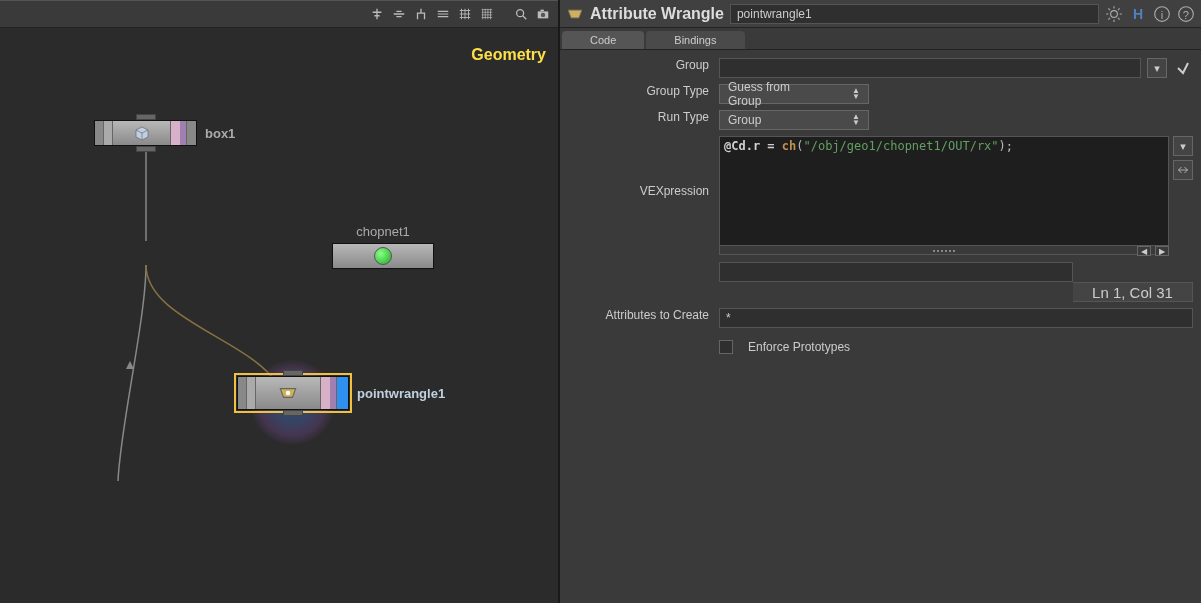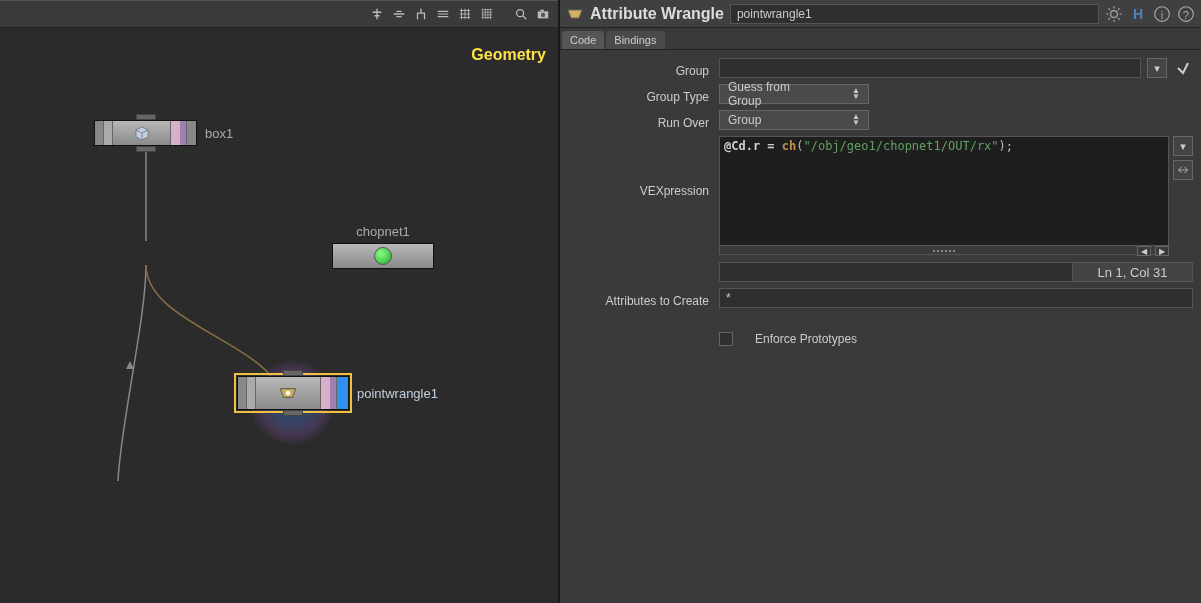--- a/index.html
+++ b/index.html
@@ -98,20 +98,21 @@
   .node-seg.blue-end { width: 12px; background: #3090f0; border-left: 1px solid #666; }
   .node-icon-box {
     width: 24px; height: 22px;
     display:flex;align-items:center;justify-content:center;
   }
   .node-label {
     margin-left: 8px;
     color: #c0d0e0;
     font-size: 13px;
     white-space: nowrap;
+    font-weight: bold;
   }
   .node-label.plain { color: #aaa; }
   .node-conn {
     position: absolute;
     width: 20px; height: 6px;
     background: #666;
     left: 50%; transform: translateX(-50%);
     border: 1px solid #444;
   }
   .node-conn.top { top: -7px; }
@@ -178,38 +179,38 @@
   .tabs {
     display: flex;
     height: 22px;
     background: #3a3a3a;
     border-bottom: 1px solid #222;
     padding-left: 2px;
     gap: 2px;
     align-items: flex-end;
   }
   .tab {
-    padding: 3px 8px;
+    padding: 3px 28px;
     background: #4a4a4a;
     color: #ccc;
     border-top-left-radius: 4px;
     border-top-right-radius: 4px;
     font-size: 11px;
     cursor: pointer;
   }
   .tab.active {
     background: #555;
   }
   .param-area {
     padding: 8px 8px;
     background: #3a3a3a;
   }
   .param-row {
     display: flex;
-    align-items: flex-end;
+    align-items: flex-start;
     margin-bottom: 6px;
     gap: 6px;
   }
   .param-row.top-align { align-items: flex-start; }
   .param-label {
     width: 145px;
     text-align: right;
     color: #ccc;
     font-size: 12px;
     padding-right: 4px;
@@ -297,26 +298,27 @@
     border: 1px solid #555;
     height: 20px;
   }
   .lncol {
     width: 120px;
     background: #444;
     border: 1px solid #555;
     border-left: none;
     height: 20px;
     display:flex;align-items:center;justify-content:center;
-    font-size: 13px;
+    font-size: 15px;
     color:#ccc;
+    margin-top:20px;
   }
   .checkbox-row {
-    display:flex;align-items:center;gap:22px;
-    margin-top: 18px;
+    display:flex;align-items:center;gap:15px;
+    margin-top: 6px;
     margin-left: 0;
   }
   .checkbox {
     width: 14px; height: 14px;
     background: #2f2f2f;
     border: 1px solid #666;
     cursor:pointer;
   }
 </style>
 </head>
@@ -485,21 +487,21 @@
 
     <div class="param-row">
       <div class="param-label">Group Type</div>
       <div class="param-dropdown">
         <span>Guess from Group</span>
         <span class="dropdown-arrows">▲<br>▼</span>
       </div>
     </div>
 
     <div class="param-row">
-      <div class="param-label">Run Over</div>
+      <div class="param-label">Run Type</div>
       <div class="param-dropdown">
         <span>Group</span>
         <span class="dropdown-arrows">▲<br>▼</span>
       </div>
     </div>
 
     <div class="param-row top-align">
       <div class="param-label" style="padding-top:48px">VEXpression</div>
       <div class="code-area">
         <div style="display:flex;gap:4px;">

